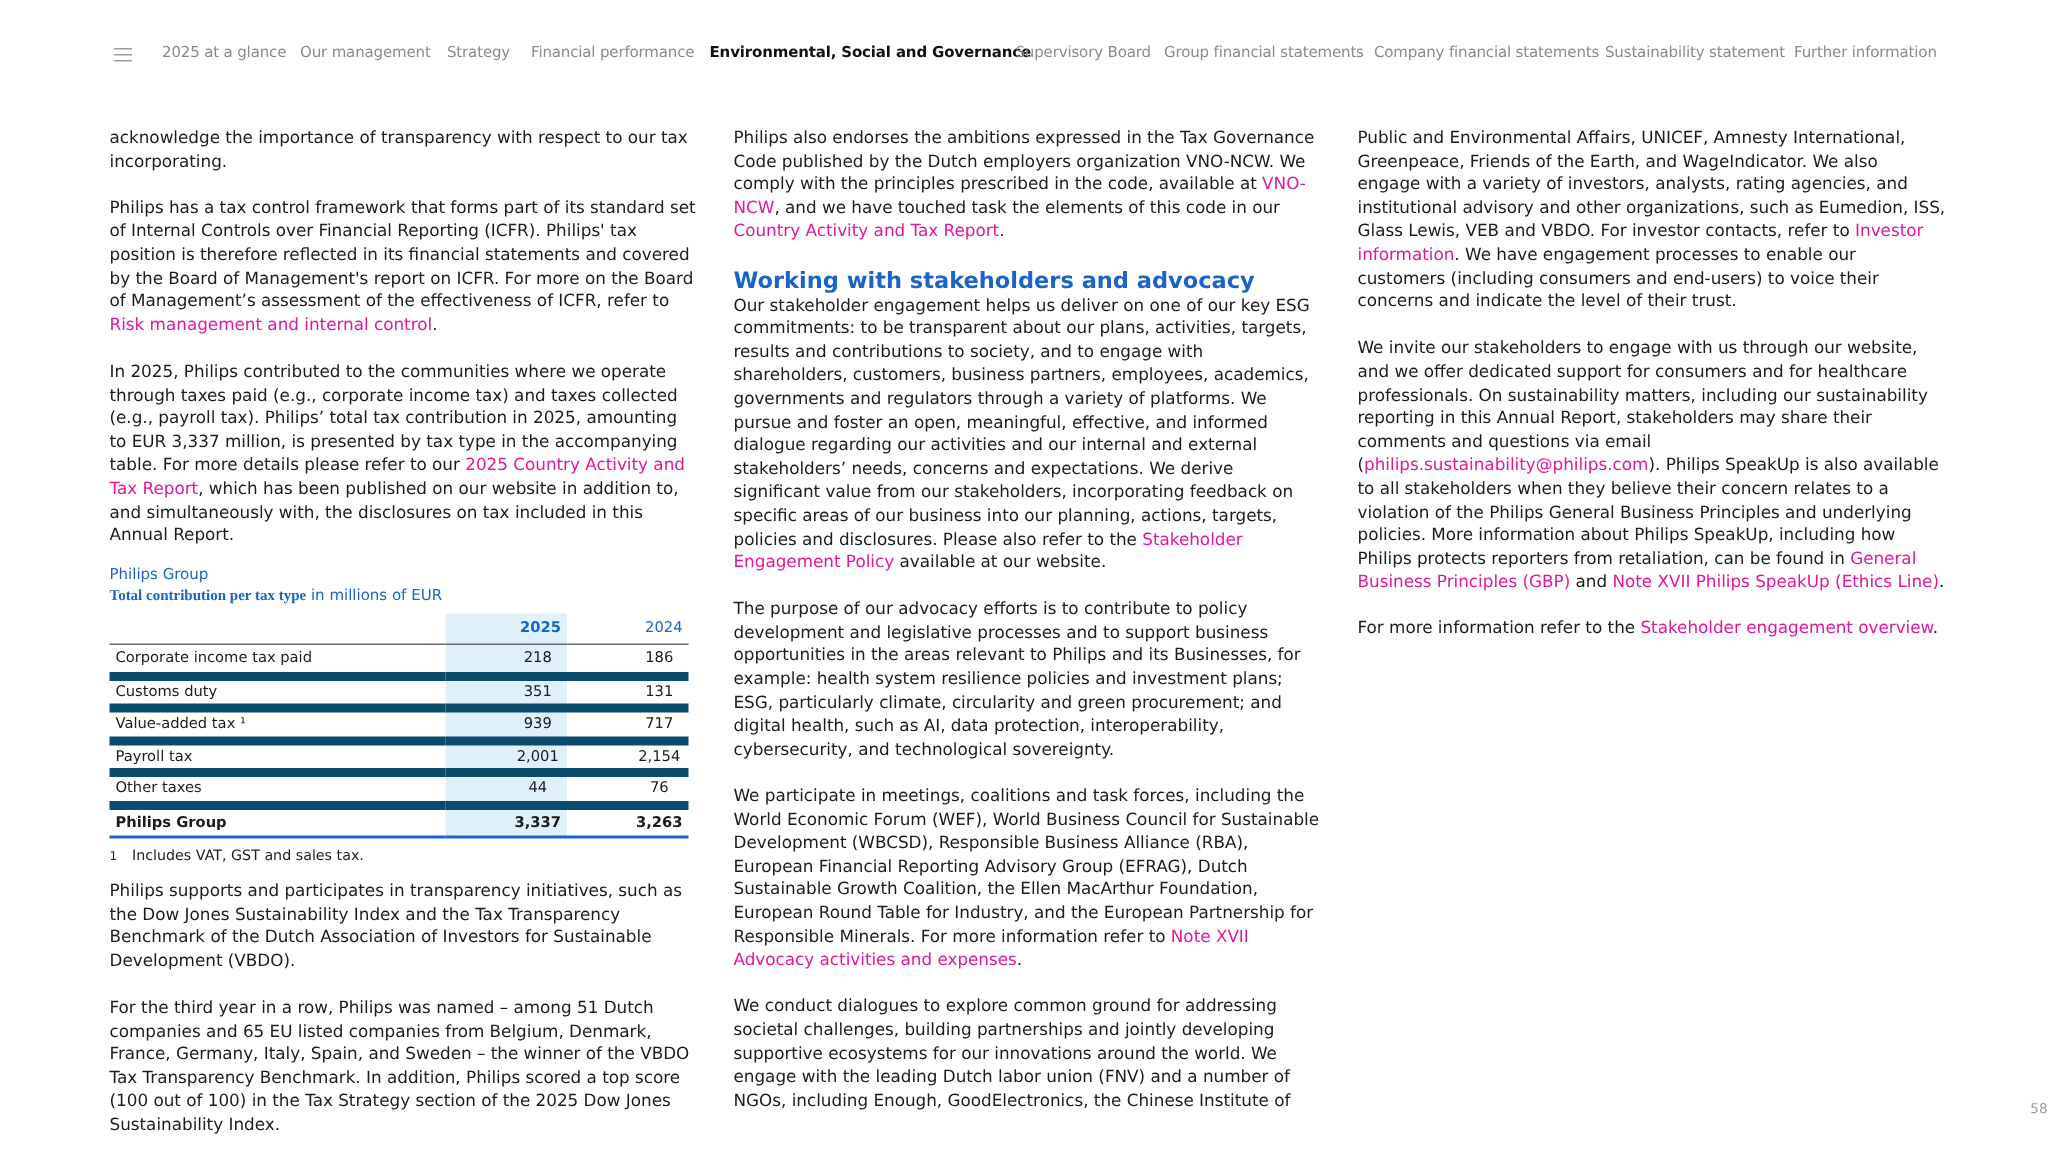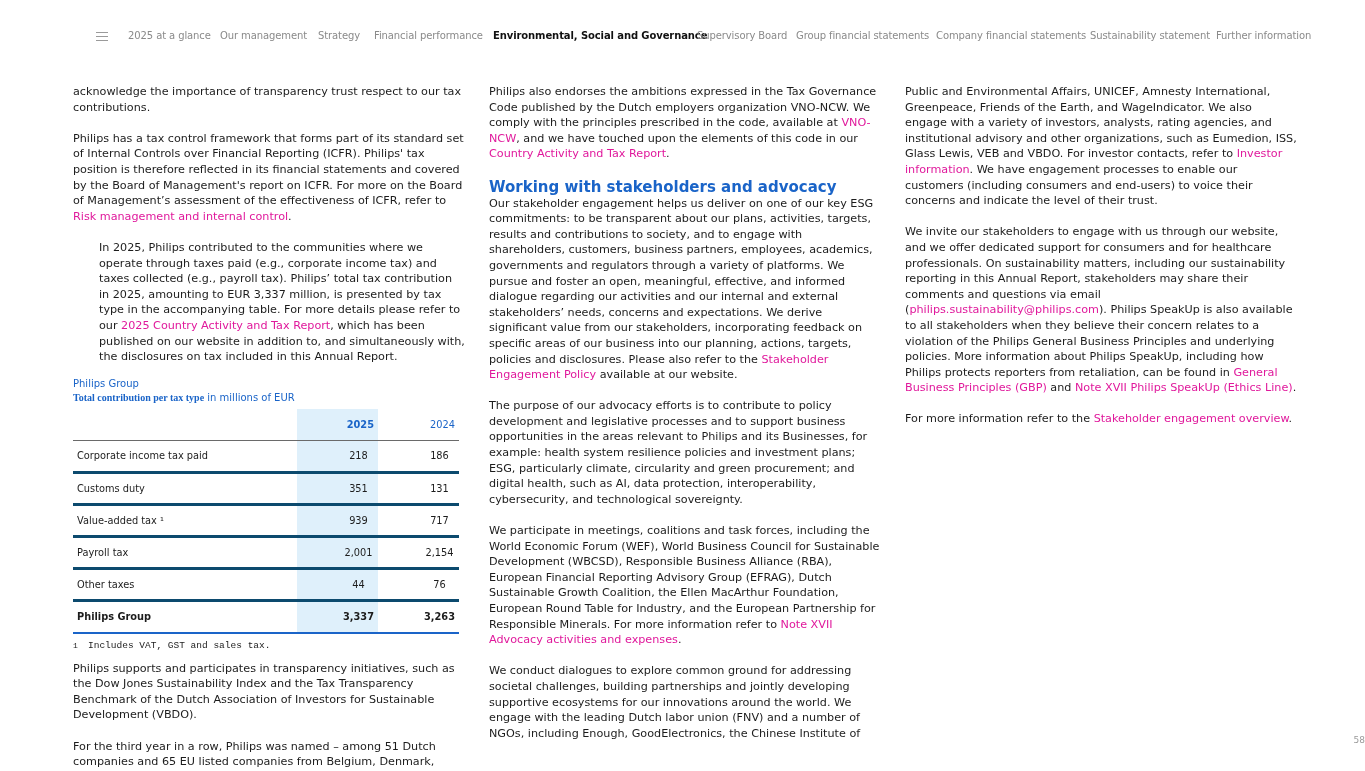--- a/index.html
+++ b/index.html
@@ -1,45 +1,45 @@
 <!DOCTYPE html>
 <html><head>
   <meta charset="utf-8">
   <style>
     * { box-sizing: border-box; margin: 0; padding: 0; }
     html, body { width: 1365px; height: 771px; background: #ffffff; overflow: hidden; }
     body { font-family: "DejaVu Sans", sans-serif; color: #1a1a1a; position: relative; }
 
-    .topnav { position: absolute; top: 28px; left: 0; width: 1328px; height: 18px; margin-left: 20px; }
+    .topnav { position: absolute; top: 28px; left: 0; width: 1328px; height: 18px; }
     .menu-icon { position: absolute; left: 76px; top: 4px; width: 12px; height: 10px; cursor: pointer; }
     .menu-icon span { display: block; height: 1px; background: #9a9a9a; margin-bottom: 3px; }
     .nav-item { position: absolute; top: 2px; font-size: 10px; color: #8a8a8a; white-space: nowrap; cursor: pointer; letter-spacing: -0.1px; }
     .nav-item.active { color: #111; font-weight: bold; }
 
     .col { position: absolute; top: 84px; font-size: 11.2px; line-height: 15.6px; color: #1c1c1c; }
     .col1 { left: 73px; width: 392px; }
     .col2 { left: 489px; width: 392px; }
     .col3 { left: 905px; width: 392px; }
     .p { margin-bottom: 15.6px; }
     .link { color: #e0199c; cursor: pointer; }
     h2.section { font-size: 15px; color: #1a64c8; font-weight: bold; line-height: 18px; margin-top: 0; }
 
     .tbl-cap1 { color: #1a64c8; font-size: 10px; line-height: 14px; margin-top: -2px; }
     .tbl-cap2 { color: #1a64c8; font-size: 10px; line-height: 14px; }
     .tbl-cap2 b { font-weight: bold; font-family: Liberation Serif, serif; }
     table.tax { width: 386px; border-collapse: collapse; font-size: 9.8px; margin-top: 4px; }
-    table.tax th, table.tax td { height: 32px; padding: 0 4px; }
+    table.tax th, table.tax td { height: 21px; padding: 0 4px; }
     table.tax th { font-weight: bold; color: #1a64c8; text-align: right; border-bottom: 1px solid #6a6a6a; }
     table.tax th.yr24 { font-weight: normal; padding-left: 39px; }
-    table.tax td { border-bottom: 3px solid #0c4a6e; color: #1c1c1c; }
+    table.tax td { border-bottom: 6px solid #0c4a6e; color: #1c1c1c; }
     table.tax td.num { text-align: center; padding-left: 46px; }
     table.tax .hl { background: #dff0fb; }
     table.tax tr.total td { font-weight: bold; border-top: 1px solid #333; border-bottom: 2px solid #1a64c8; }
     table.tax th.lbl { border-bottom: 1px solid #6a6a6a; }
-    .footnote { font-size: 9.5px; margin-top: 5px; line-height: 13px; margin-bottom: 9px; font-family: Liberation Mono, monospace; }
+    .footnote { font-size: 9.5px; margin-top: 5px; line-height: 13px; margin-bottom: 9px; }
     .footnote .fn-mark { display: inline-block; width: 15px; font-size: 8px; vertical-align: top; }
 
     .page-num { position: absolute; top: 735px; left: 0; width: 1365px; text-align: right; font-size: 9px; color: #9a9a9a; }
   </style>
 </head>
 <body>
 
 <div class="topnav">
   <div class="menu-icon">
     <span></span>
@@ -52,25 +52,25 @@
   <span class="nav-item" style="left:354px">Financial performance</span>
   <span class="nav-item active" style="left:473px">Environmental, Social and Governance</span>
   <span class="nav-item" style="left:677px">Supervisory Board</span>
   <span class="nav-item" style="left:776px">Group financial statements</span>
   <span class="nav-item" style="left:916px">Company financial statements</span>
   <span class="nav-item" style="left:1070px">Sustainability statement</span>
   <span class="nav-item" style="left:1196px">Further information</span>
 </div>
 
 <div class="col col1">
-  <p class="p">acknowledge the importance of transparency trust respect to our tax contributions.</p>
+  <p class="p">acknowledge the importance of transparency with respect to our tax incorporating.</p>
   <p class="p">
     <span>Philips has a tax control framework that forms part of its standard set of Internal Controls over Financial Reporting (ICFR). Philips' tax position is therefore reflected in its financial statements and covered by the Board of Management's report on ICFR. For more on the Board of Management’s assessment of the effectiveness of ICFR, refer to </span><span class="link">Risk management and internal control</span><span>.</span>
   </p>
-  <p class="p" style="margin-bottom:14px;margin-left:26px;">
+  <p class="p" style="margin-bottom:14px;">
     <span>In 2025, Philips contributed to the communities where we operate through taxes paid (e.g., corporate income tax) and taxes collected (e.g., payroll tax). Philips’ total tax contribution in 2025, amounting to EUR 3,337 million, is presented by tax type in the accompanying table. For more details please refer to our </span><span class="link">2025 Country Activity and Tax Report</span><span>, which has been published on our website in addition to, and simultaneously with, the disclosures on tax included in this Annual Report.</span>
   </p>
 
   <div>
     <div class="tbl-cap1">Philips Group</div>
     <div class="tbl-cap2"><b>Total contribution per tax type</b><span> in millions of EUR</span></div>
     <table class="tax">
       <thead>
         <tr>
           <th class="lbl"></th>
@@ -115,21 +115,21 @@
       <span class="fn-mark">1</span><span>Includes VAT, GST and sales tax.</span>
     </div>
   </div>
 
   <p class="p">Philips supports and participates in transparency initiatives, such as the Dow Jones Sustainability Index and the Tax Transparency Benchmark of the Dutch Association of Investors for Sustainable Development (VBDO).</p>
   <p class="p">For the third year in a row, Philips was named – among 51 Dutch companies and 65 EU listed companies from Belgium, Denmark, France, Germany, Italy, Spain, and Sweden – the winner of the VBDO Tax Transparency Benchmark. In addition, Philips scored a top score (100 out of 100) in the Tax Strategy section of the 2025 Dow Jones Sustainability Index.</p>
 </div>
 
 <div class="col col2">
   <p class="p">
-    <span>Philips also endorses the ambitions expressed in the Tax Governance Code published by the Dutch employers organization VNO-NCW. We comply with the principles prescribed in the code, available at </span><span class="link">VNO-NCW</span><span>, and we have touched upon the elements of this code in our </span><span class="link">Country Activity and Tax Report</span><span>.</span>
+    <span>Philips also endorses the ambitions expressed in the Tax Governance Code published by the Dutch employers organization VNO-NCW. We comply with the principles prescribed in the code, available at </span><span class="link">VNO-NCW</span><span>, and we have touched task the elements of this code in our </span><span class="link">Country Activity and Tax Report</span><span>.</span>
   </p>
   <h2 class="section">Working with stakeholders and advocacy</h2>
   <p class="p">
     <span>Our stakeholder engagement helps us deliver on one of our key ESG commitments: to be transparent about our plans, activities, targets, results and contributions to society, and to engage with shareholders, customers, business partners, employees, academics, governments and regulators through a variety of platforms. We pursue and foster an open, meaningful, effective, and informed dialogue regarding our activities and our internal and external stakeholders’ needs, concerns and expectations. We derive significant value from our stakeholders, incorporating feedback on specific areas of our business into our planning, actions, targets, policies and disclosures. Please also refer to the </span><span class="link">Stakeholder Engagement Policy</span><span> available at our website.</span>
   </p>
   <p class="p">The purpose of our advocacy efforts is to contribute to policy development and legislative processes and to support business opportunities in the areas relevant to Philips and its Businesses, for example: health system resilience policies and investment plans; ESG, particularly climate, circularity and green procurement; and digital health, such as AI, data protection, interoperability, cybersecurity, and technological sovereignty.</p>
   <p class="p">
     <span>We participate in meetings, coalitions and task forces, including the World Economic Forum (WEF), World Business Council for Sustainable Development (WBCSD), Responsible Business Alliance (RBA), European Financial Reporting Advisory Group (EFRAG), Dutch Sustainable Growth Coalition, the Ellen MacArthur Foundation, European Round Table for Industry, and the European Partnership for Responsible Minerals. For more information refer to </span><span class="link">Note XVII Advocacy activities and expenses</span><span>.</span>
   </p>
   <p class="p">We conduct dialogues to explore common ground for addressing societal challenges, building partnerships and jointly developing supportive ecosystems for our innovations around the world. We engage with the leading Dutch labor union (FNV) and a number of NGOs, including Enough, GoodElectronics, the Chinese Institute of</p>

